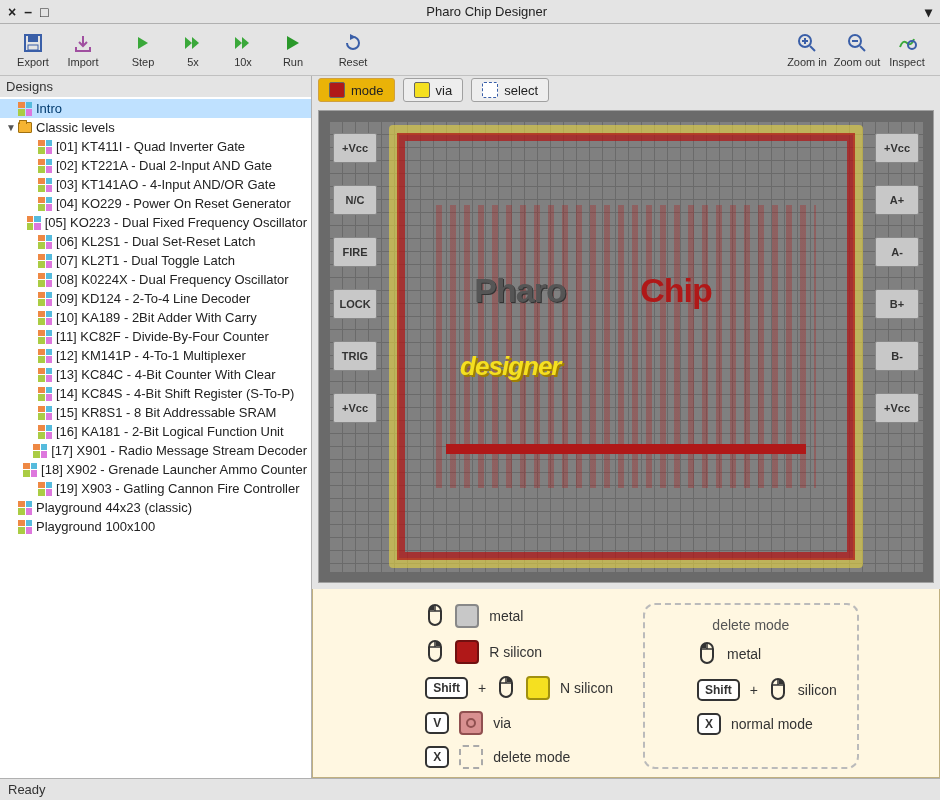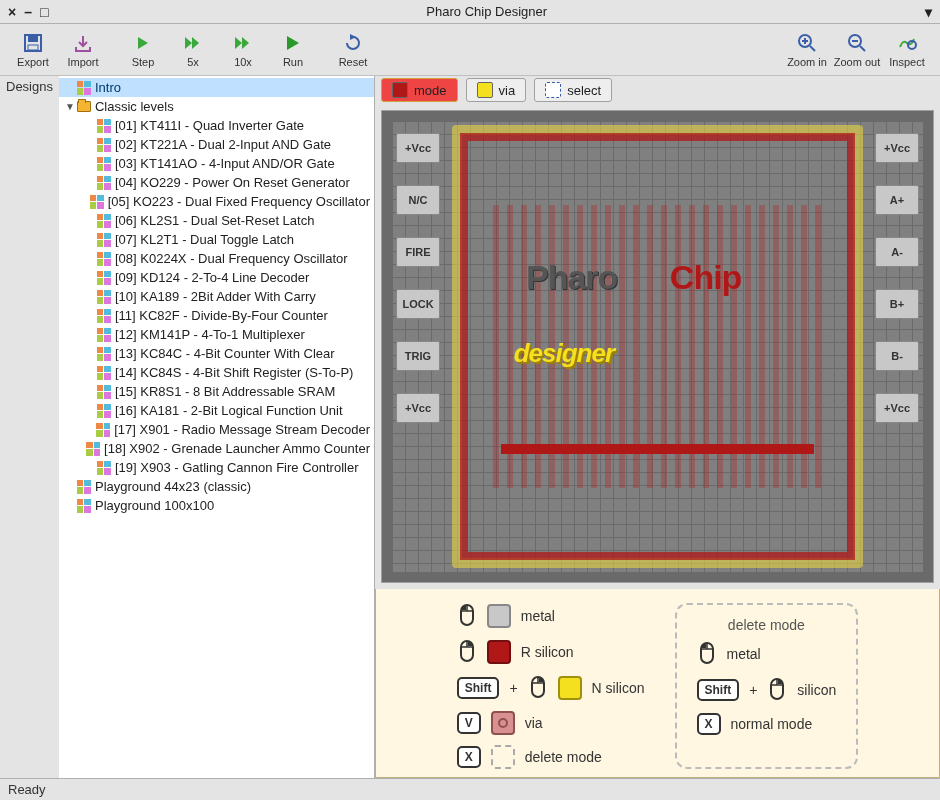--- a/index.html
+++ b/index.html
@@ -9,49 +9,49 @@
 .titlebar .wc span { font-weight: bold; font-size: 14px; cursor: pointer; padding: 0 2px; }
 .titlebar .title { flex: 1; text-align: center; font-size: 13px; }
 .titlebar .wc-r span { font-weight: bold; cursor: pointer; }
 .toolbar { height: 52px; background: #e4e4e4; display: flex; align-items: center; padding: 4px 8px; gap: 0; border-bottom: 1px solid #c0c0c0; }
 .tbtn { display: flex; flex-direction: column; align-items: center; justify-content: center; width: 50px; height: 44px; cursor: pointer; border-radius: 3px; }
 .tbtn .ic { height: 22px; display: flex; align-items: center; justify-content: center; }
 .tbtn .lb { font-size: 11px; color: #333; margin-top: 2px; }
 .tgap { width: 10px; }
 .tspacer { flex: 1; }
 .main { display: flex; height: calc(800px - 24px - 52px - 22px); }
-.sidebar { width: 375px; background: #e4e4e4; border-right: 1px solid #b0b0b0; display: flex; flex-direction: row; }
+.sidebar { width: 312px; background: #e4e4e4; border-right: 1px solid #b0b0b0; display: flex; flex-direction: column; }
 .sidebar-title { padding: 3px 6px; font-size: 13px; color: #333; }
 .tree { flex: 1; background: #fff; overflow-y: auto; padding: 2px 0; }
 .tree-item { display: flex; align-items: center; padding: 2px 4px; cursor: pointer; white-space: nowrap; font-size: 13px; }
 .tree-item.sel { background: #bfe1ff; color: #003a6e; }
 .tree-item .arrow { width: 14px; text-align: center; color: #555; font-size: 10px; }
 .tree-item .pad { display:inline-block; }
 .sq-icon { width: 14px; height: 14px; display: inline-grid; grid-template-columns: 1fr 1fr; grid-template-rows: 1fr 1fr; gap: 1px; margin-right: 4px; flex-shrink: 0; }
 .sq-icon span:nth-child(1){background:#e84;} .sq-icon span:nth-child(2){background:#5bd;} .sq-icon span:nth-child(3){background:#ac4;} .sq-icon span:nth-child(4){background:#d7d;}
 .folder-icon { width: 14px; height: 11px; background: #f5b432; border: 1px solid #a07010; border-radius: 1px; margin-right: 4px; flex-shrink: 0; position: relative; }
 .folder-icon::before { content:""; position:absolute; top:-3px; left:0; width:6px; height:3px; background:#f5b432; border:1px solid #a07010; border-bottom:none; border-radius:1px 1px 0 0; }
 .content { flex: 1; background: #e4e4e4; display: flex; flex-direction: column; overflow: hidden; }
 .toolrow { height: 28px; display: flex; align-items: center; padding: 0 6px; gap: 8px; background:#e4e4e4; }
 .toolbtn { display: flex; align-items: center; gap: 6px; padding: 3px 10px; border: 1px solid #a0a0a0; border-radius: 3px; background: #eee; cursor: pointer; font-size: 13px; }
-.toolbtn.act { background: #ef4444; border-color: #d0a040; justify-content: flex-end; }
+.toolbtn.act { background: #eab308; border-color: #d0a040; justify-content: flex-end; }
 .sw { width: 16px; height: 16px; border: 1px solid #666; border-radius: 2px; }
 .canvas-wrap { flex: 1; padding: 6px; }
 .canvas { width: 100%; height: 100%; background: #6a6a6a; border: 1px solid #a0a0a0; position: relative; overflow: hidden; }
 .grid { position: absolute; inset: 10px; background-color: #808080; background-image: linear-gradient(#6a6a6a 1px, transparent 1px), linear-gradient(90deg, #6a6a6a 1px, transparent 1px); background-size: 13px 13px; }
 .pad-label { position: absolute; width: 44px; height: 30px; background: #c8c8c8; border: 1px solid #888; display: flex; align-items: center; justify-content: center; font-size: 11px; font-weight: bold; color: #333; border-radius: 2px; }
 .chipmain { position:absolute; left:70px; right:70px; top:14px; bottom:14px; }
-.word { position:absolute; font-family: Arial Black, Arial, sans-serif; font-weight:900; letter-spacing:-1px; }
+.word { position:absolute; font-family: Arial Black, Arial, sans-serif; font-weight:900; letter-spacing:-1px;margin-top:13px; }
 .bottom-tabs { height: 26px; display: flex; align-items: flex-end; padding-left: 4px; background:#e4e4e4; }
 .btab { padding: 4px 14px; border: 1px solid #a0a0a0; border-bottom: none; background: #e4e4e4; border-radius: 4px 4px 0 0; margin-right: 2px; cursor: pointer; font-size: 13px; }
 .btab.act { background: #bfe1ff; color: #003a6e; }
 .instructions { background: #fff7e1; border: 1px solid #c0b080; border-top:none; padding: 14px 20px 8px; display:flex; flex-direction:column; }
 .instr-cols { display:flex; gap:30px; justify-content:center; flex:1; }
 .instr-col { display:flex; flex-direction:column; gap:10px; }
-.instr-row { display:flex; align-items:center; gap:10px; font-size:14px; color:#333; }
+.instr-row { display:flex; align-items:center; gap:10px; font-size:14px; color:#333;margin-left:32px; }
 .del-box { border: 2px dashed #bbb; border-radius: 12px; padding: 12px 20px; }
 .del-title { text-align:center; margin-bottom:8px; font-size:14px; color:#555; }
 .key { display:inline-flex; align-items:center; justify-content:center; min-width:22px; height:22px; padding:0 6px; border:2px solid #333; border-radius:5px; font-weight:bold; font-size:12px; background:#fff; }
 .sw2 { width:24px; height:24px; border-radius:4px; }
 .sw-metal { background:#c8c8c8; border:2px solid #888; }
 .sw-r { background:#b01818; border:2px solid #701010; }
 .sw-n { background:#f5e020; border:2px solid #a09010; }
 .sw-via { background:#d89090; border:2px solid #905050; position:relative; }
 .sw-via::after { content:""; position:absolute; inset:5px; border:2px solid #905050; border-radius:50%; }
 .sw-del { width:24px; height:24px; border:2px dashed #aaa; border-radius:4px; }

